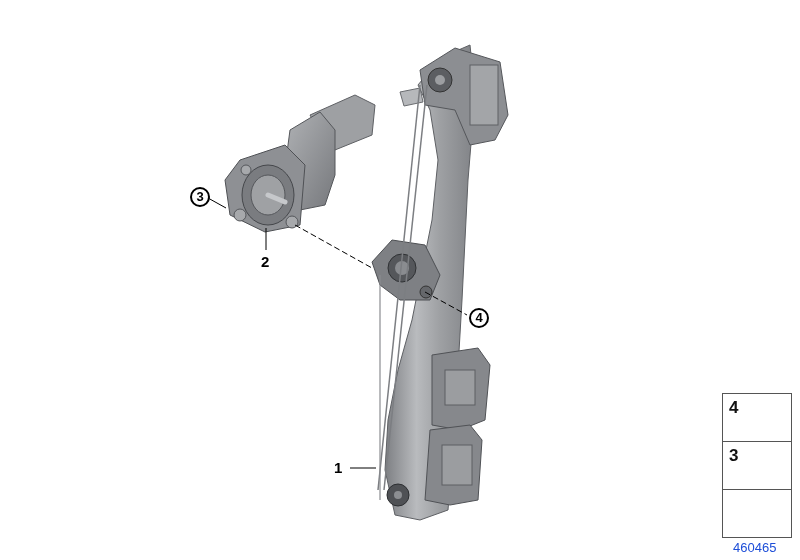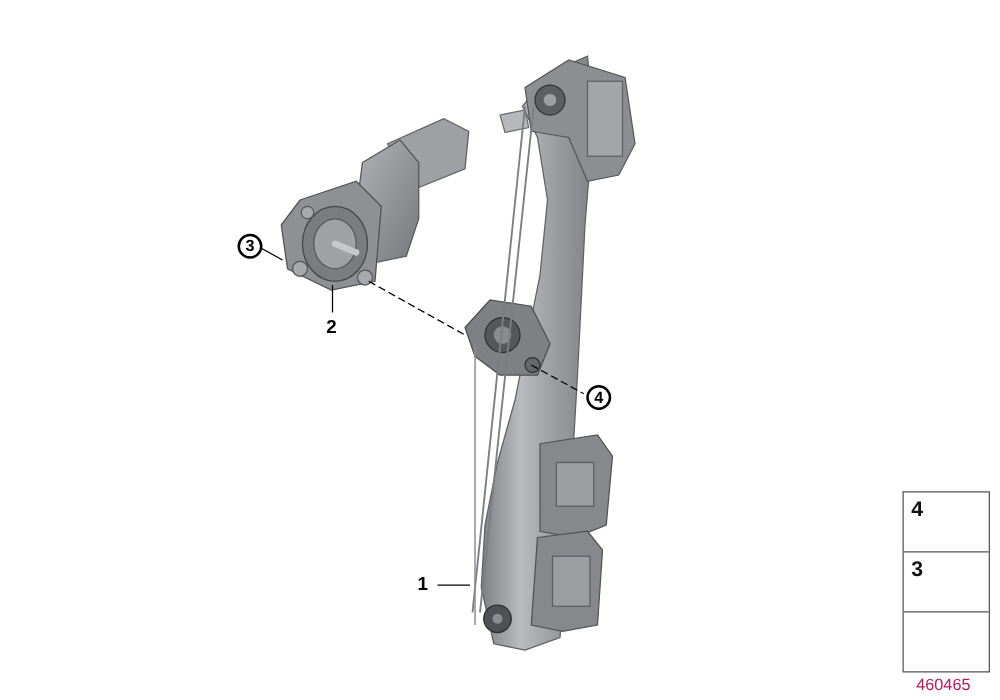--- a/index.html
+++ b/index.html
@@ -4,21 +4,21 @@
 <style>
   html, body { margin:0; padding:0; background:#ffffff; }
   body { width:800px; height:560px; position:relative; overflow:hidden; font-family:"Liberation Sans", sans-serif; }
   .canvas { position:absolute; left:0; top:0; width:800px; height:560px; }
   .callout-num { position:absolute; font-weight:bold; font-size:15px; color:#000; font-family:"Liberation Sans", sans-serif; }
   .circle-num { position:absolute; width:20px; height:20px; border:2px solid #000; border-radius:50%; box-sizing:border-box; text-align:center; line-height:16px; font-weight:bold; font-size:13px; color:#000; background:#fff; }
   .legend { position:absolute; left:722px; top:393px; width:70px; height:145px; border:1px solid #555; box-sizing:border-box; background:#fff; }
   .legend-cell { position:absolute; left:0; width:68px; height:48px; box-sizing:border-box; }
   .legend-cell.div { border-bottom:1px solid #555; }
   .legend-num { position:absolute; left:6px; top:4px; font-weight:bold; font-size:17px; color:#111; }
-  .caption { position:absolute; left:733px; top:540px; font-size:13px; color:#be185d; }
+  .caption { position:absolute; left:733px; top:540px; font-size:13px; color:#1d4ed8; }
 </style>
 </head>
 <body>
 
 <div class="canvas">
   <svg width="800" height="560" viewBox="0 0 800 560">
     <defs>
       <linearGradient id="railG" x1="0" y1="0" x2="1" y2="0">
         <stop offset="0" stop-color="#7d7f83"></stop>
         <stop offset="0.35" stop-color="#b9bbbe"></stop>

